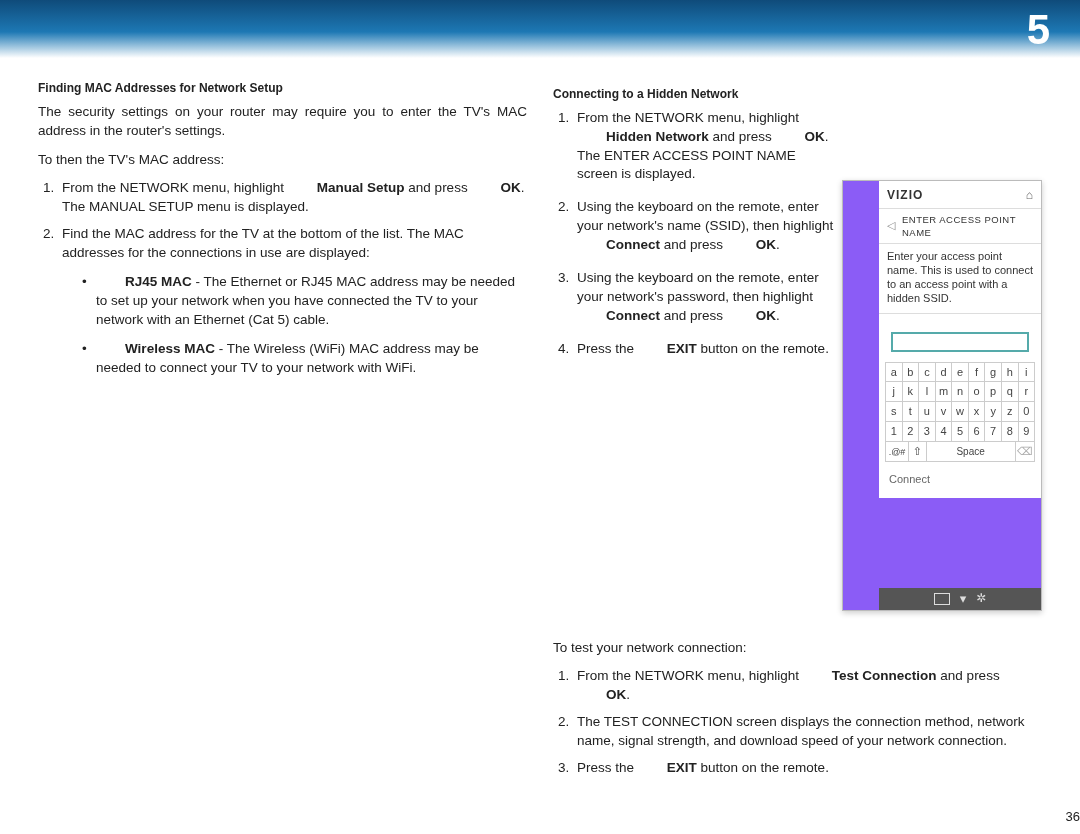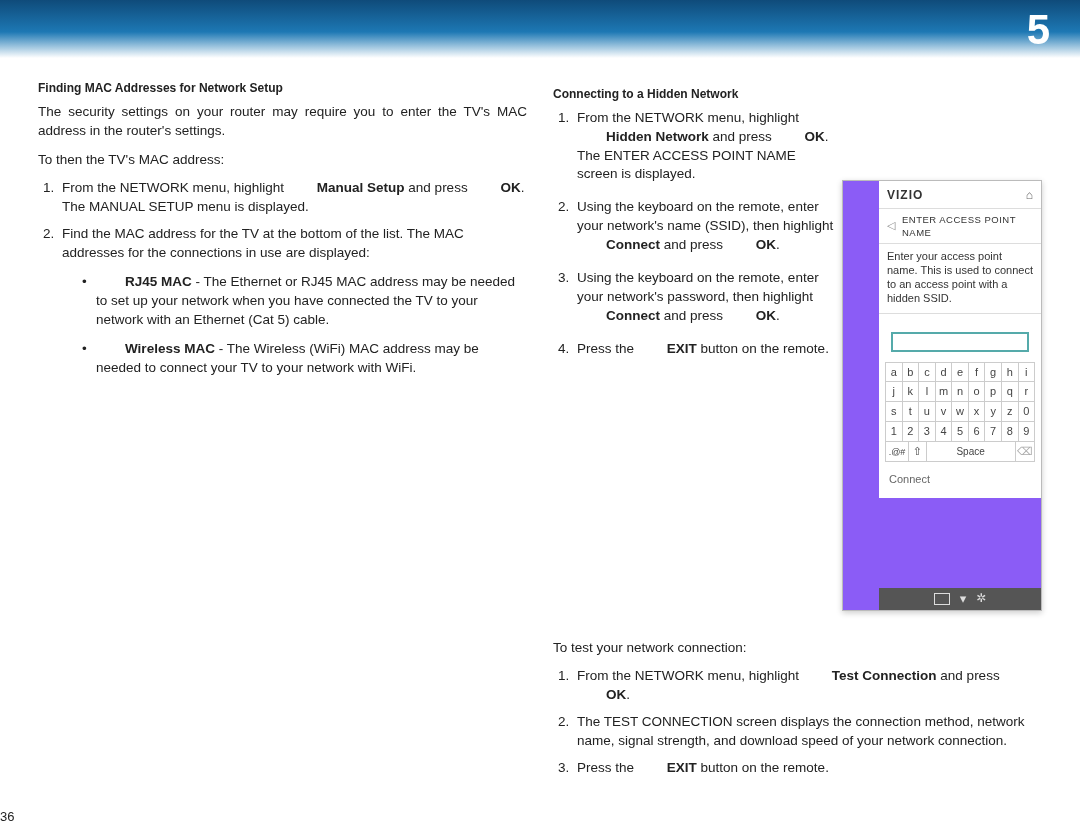--- a/index.html
+++ b/index.html
@@ -49,21 +49,21 @@
   .kbd-action-row .kbd-key.sym { flex: 1.2; font-size: 9px; }
   .kbd-action-row .kbd-key.shift { flex: 0.9; font-size: 11px; }
   .kbd-action-row .kbd-key.space { flex: 4.8; font-size: 10px; }
   .kbd-action-row .kbd-key.del { flex: 1; font-size: 11px; color: #aaa; }
   .osd-connect { padding: 6px 10px 10px; font-size: 11px; color: #666; background: #fff; border-top: 0; }
   .osd-footer { background: #555; height: 22px; display: flex; align-items: center; justify-content: center; gap: 10px; color: #ddd; font-size: 11px; margin-top: 90px; }
   .osd-footer .fi { width: 16px; height: 12px; border: 1px solid #ddd; display: inline-block; }
   .osd-footer .fv { font-size: 13px; }
   .osd-footer .fg { font-size: 12px; }
 
-  .page-num { position: absolute; bottom: 10px; left: 0; right: 0; text-align: left; font-size: 13px; }
+  .page-num { position: absolute; bottom: 10px; left: 0; right: 0; text-align: right; font-size: 13px; }
 
   .sec2 { margin-top: 6px; }
   .sec3 { margin-top: 280px; }
 </style>
 </head>
 <body>
 
 <div class="page">
   <div class="chapter-bar">
     <div class="chapter-num">5</div>

